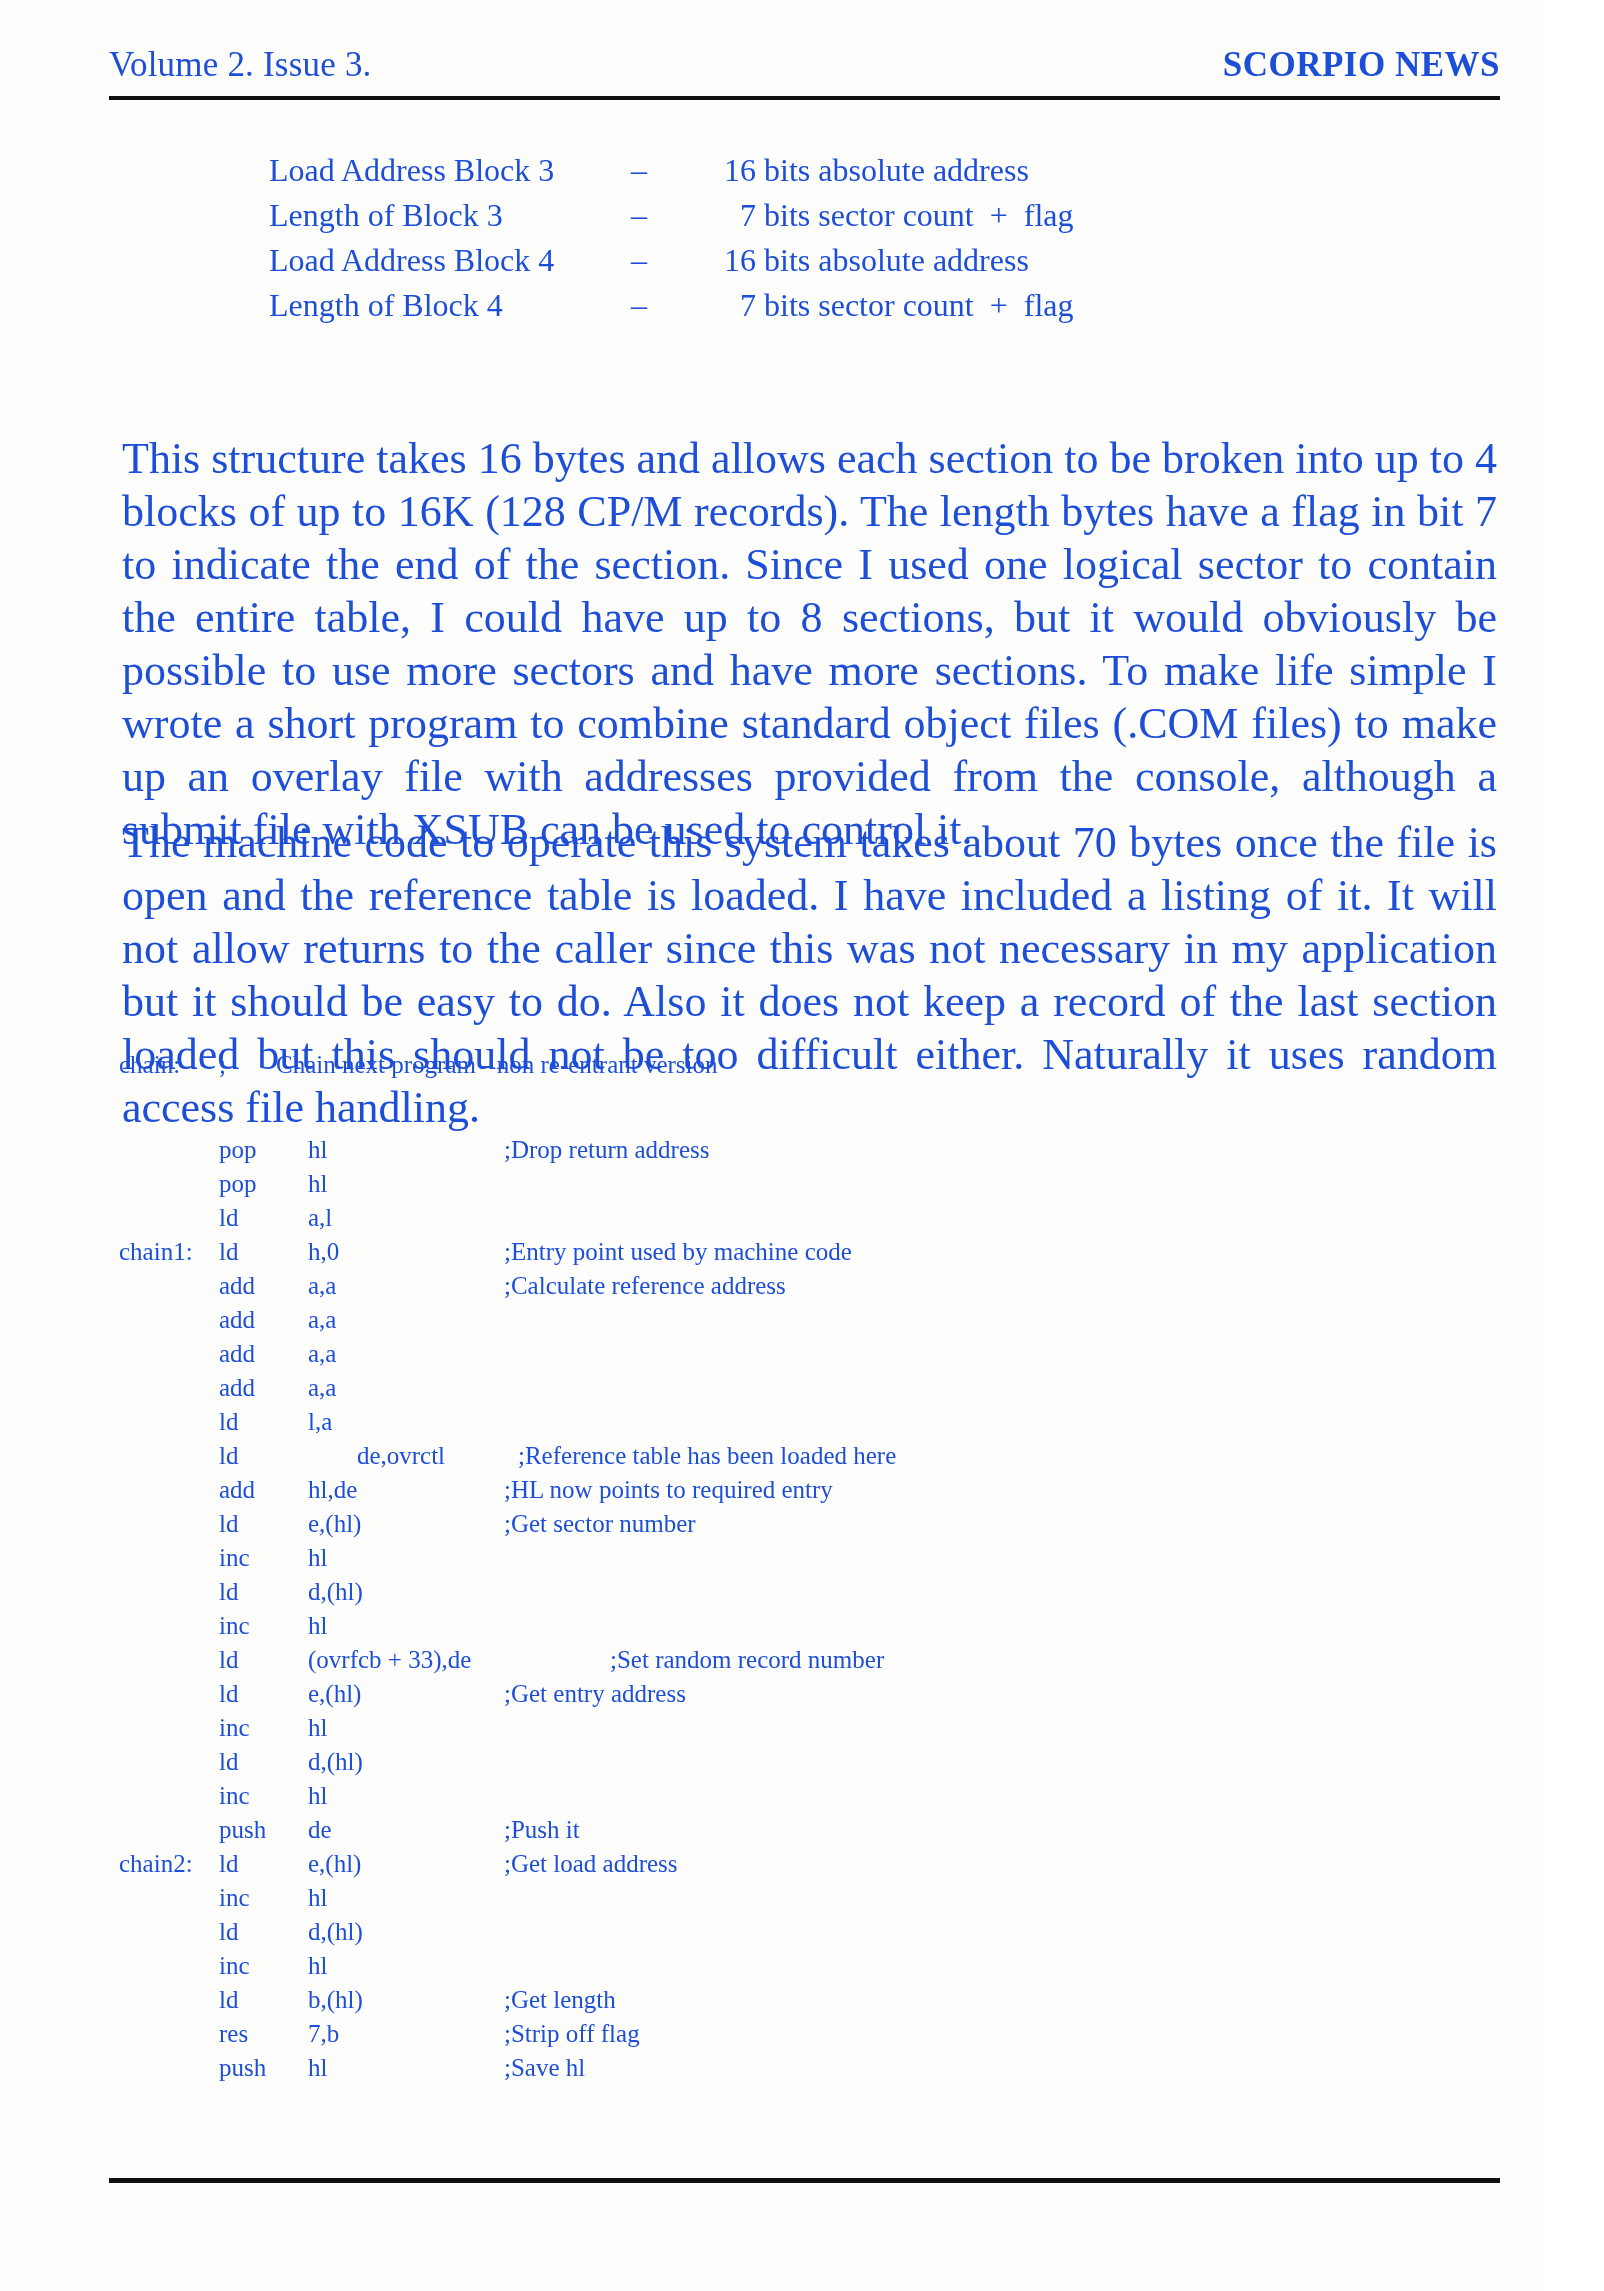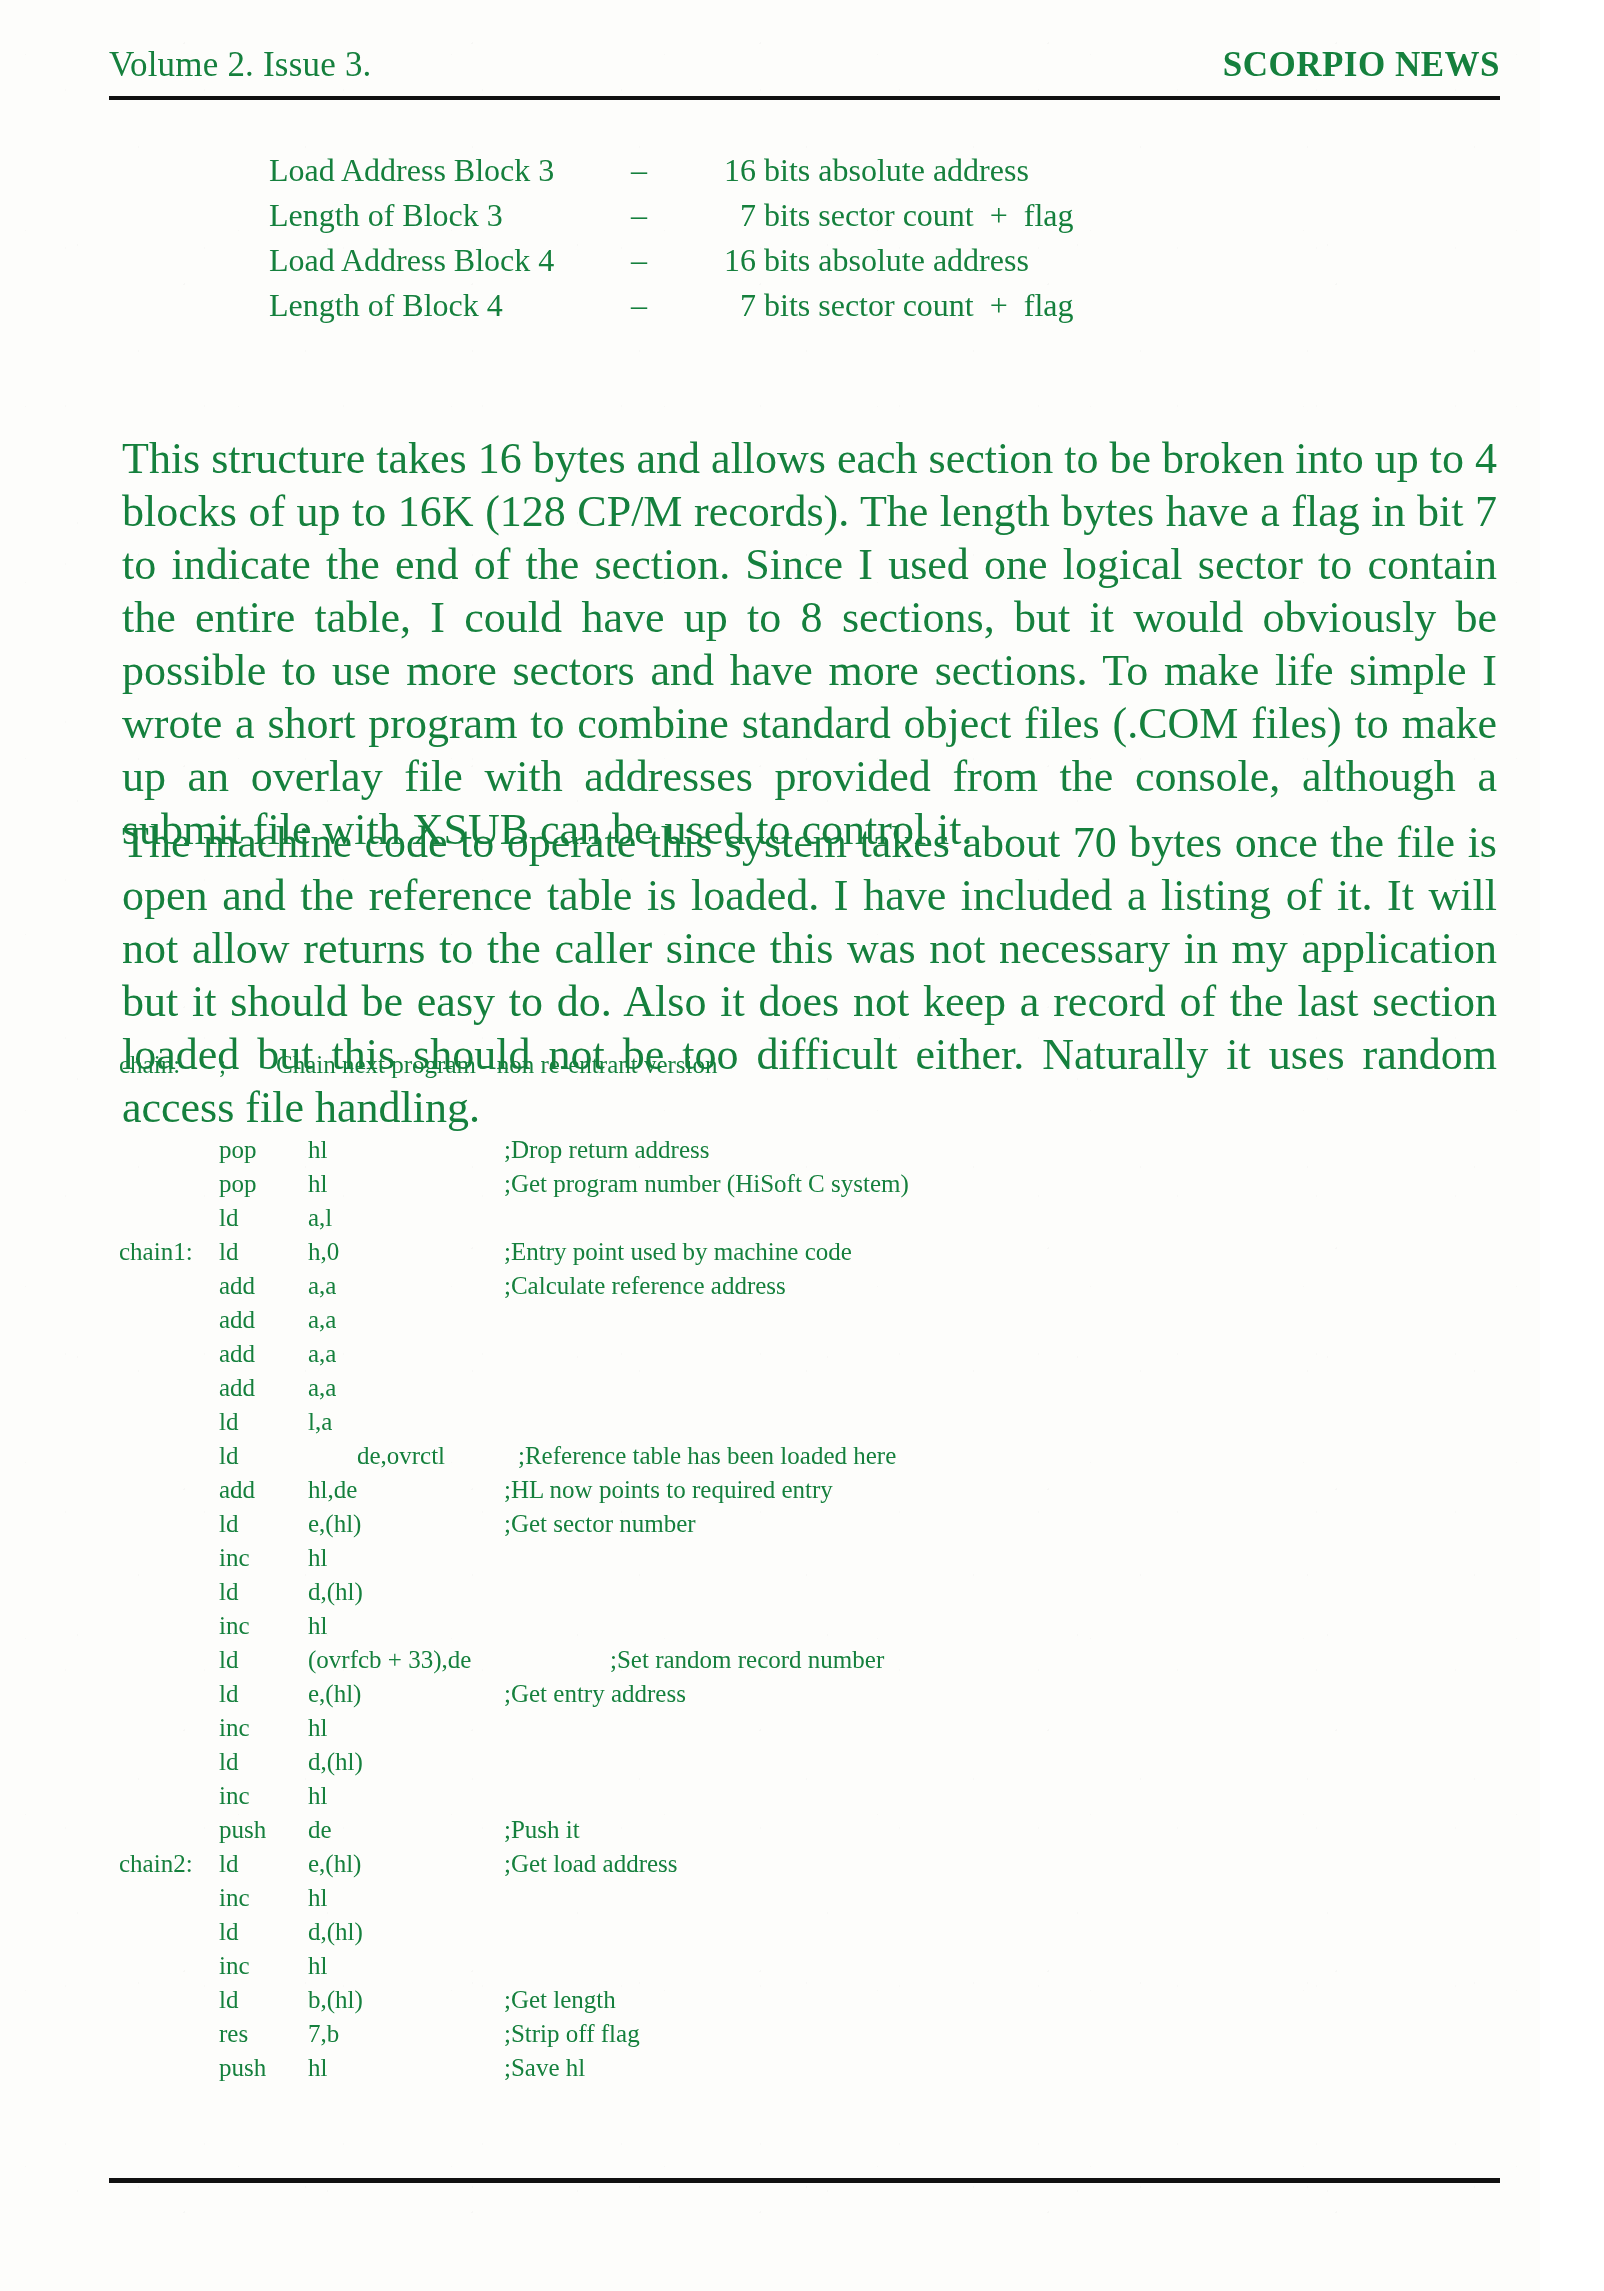--- a/index.html
+++ b/index.html
@@ -6,21 +6,21 @@
     margin: 0;
     padding: 0;
     background: #ffffff;
   }
   .page {
     position: relative;
     width: 1540px;
     height: 2291px;
     background: #fdfdfb;
     font-family: "Liberation Serif", "DejaVu Serif", serif;
-    color: #15803d;
+    color: #1d4ed8;
     box-sizing: border-box;
     overflow: hidden;
   }
 
   
   .masthead {
     position: absolute;
     left: 109px;
     top: 45px;
     width: 1391px;
@@ -219,21 +219,20 @@
     <div class="code-line">
       <span class="c-label"></span>
       <span class="c-op">pop</span>
       <span class="c-arg">hl</span>
       <span class="c-cmt">;Drop return address</span>
     </div>
     <div class="code-line">
       <span class="c-label"></span>
       <span class="c-op">pop</span>
       <span class="c-arg">hl</span>
-      <span class="c-cmt">;Get program number (HiSoft C system)</span>
     </div>
     <div class="code-line">
       <span class="c-label"></span>
       <span class="c-op">ld</span>
       <span class="c-arg">a,l</span>
       <span class="c-cmt"></span>
     </div>
     <div class="code-line">
       <span class="c-label">chain1:</span>
       <span class="c-op">ld</span>

